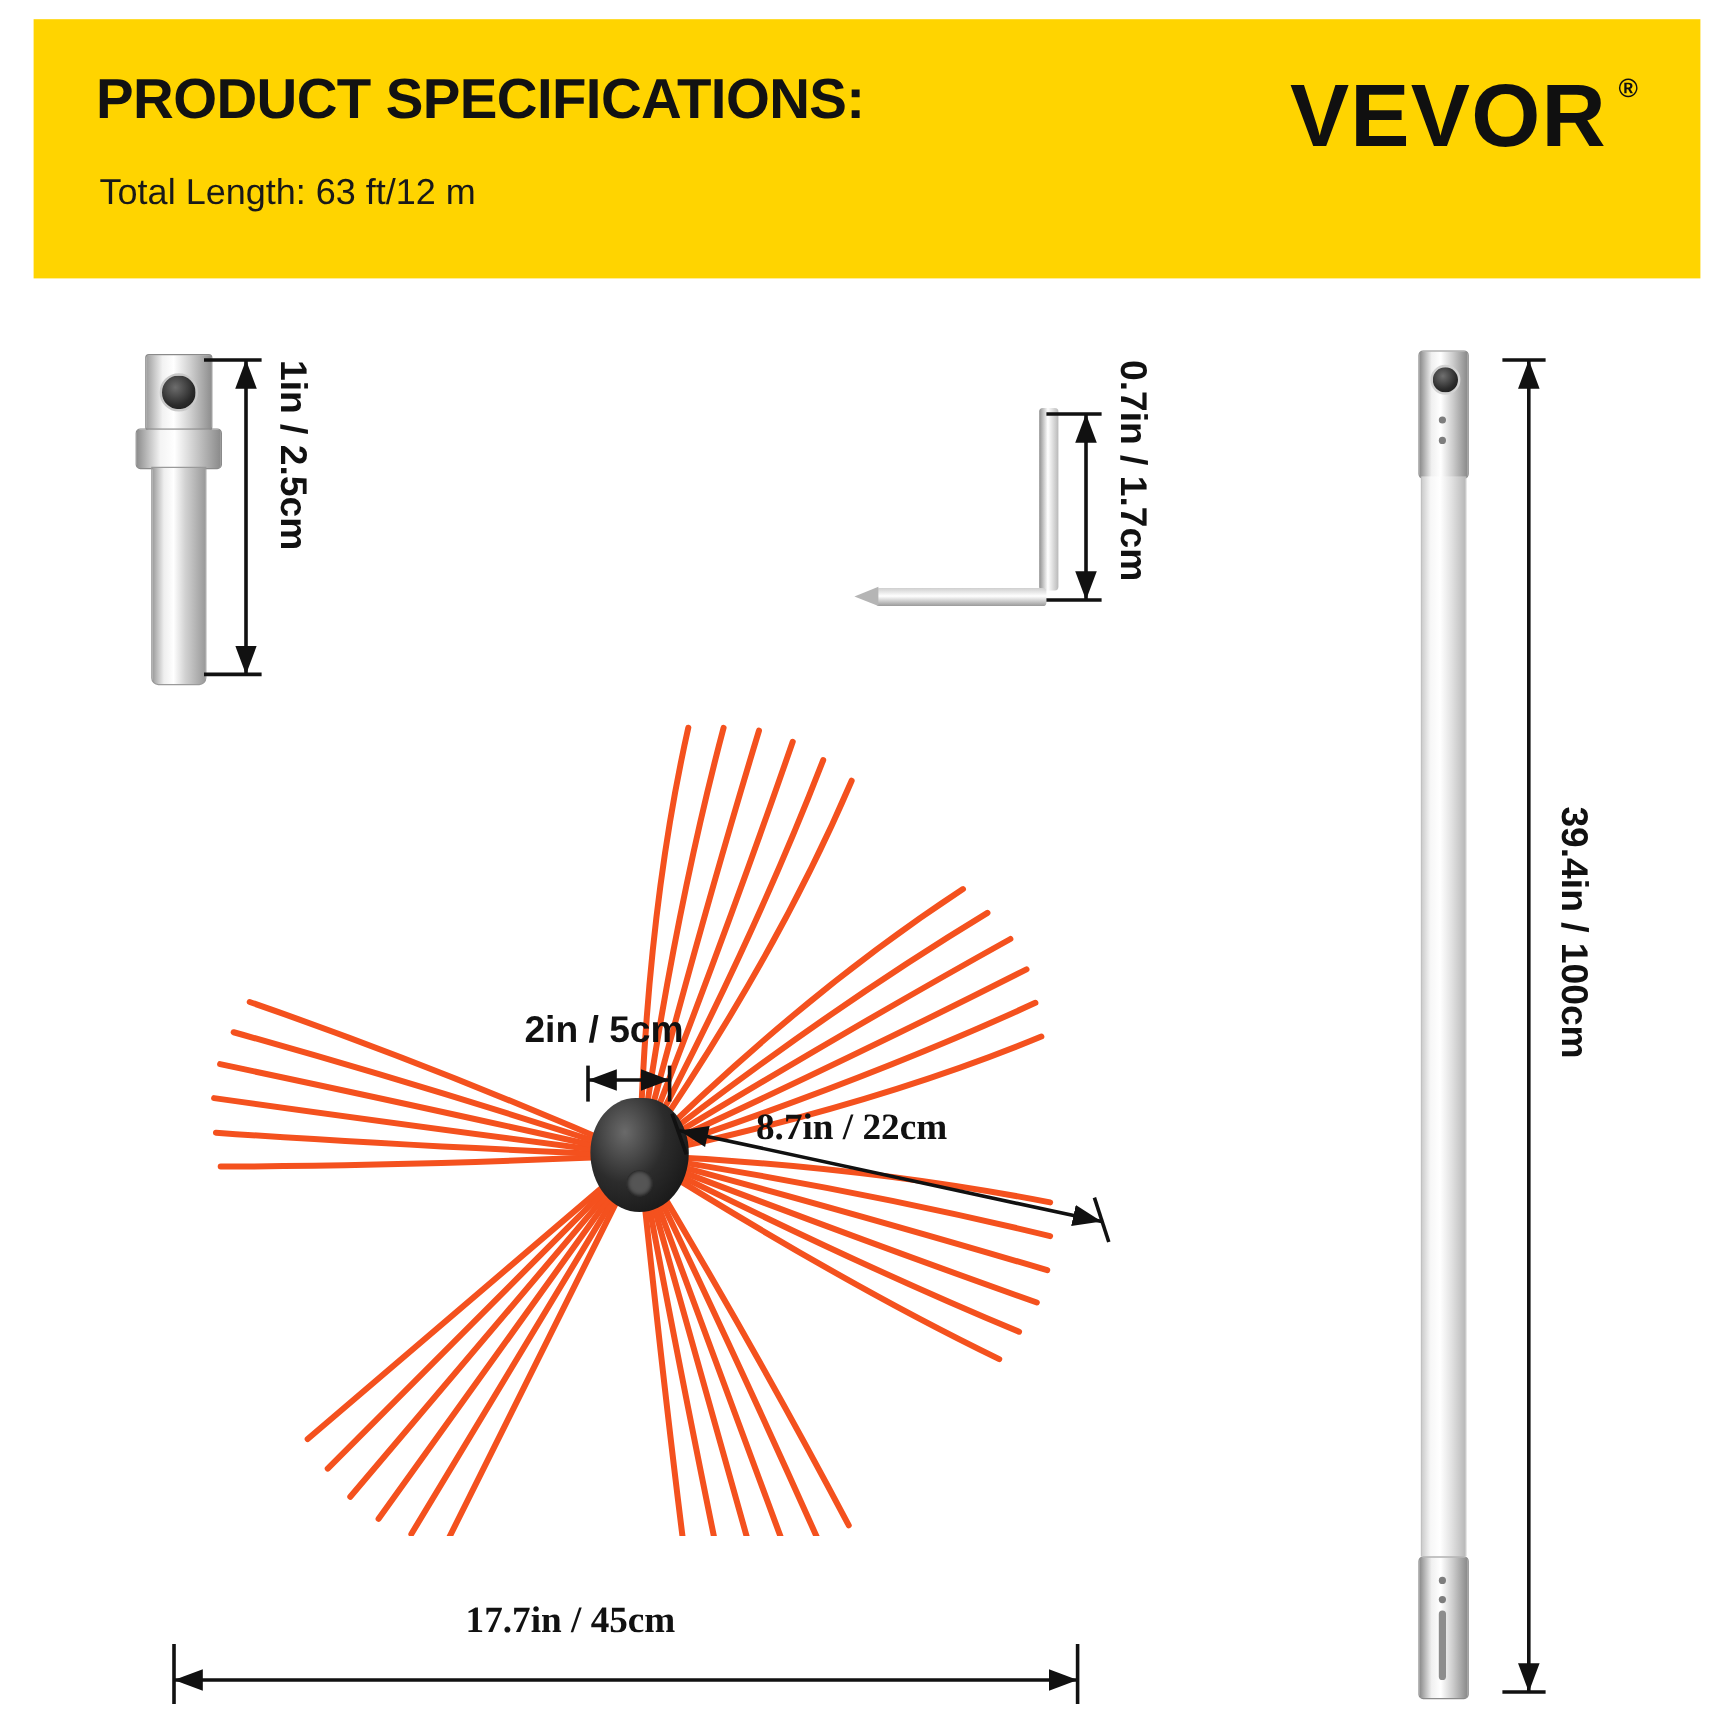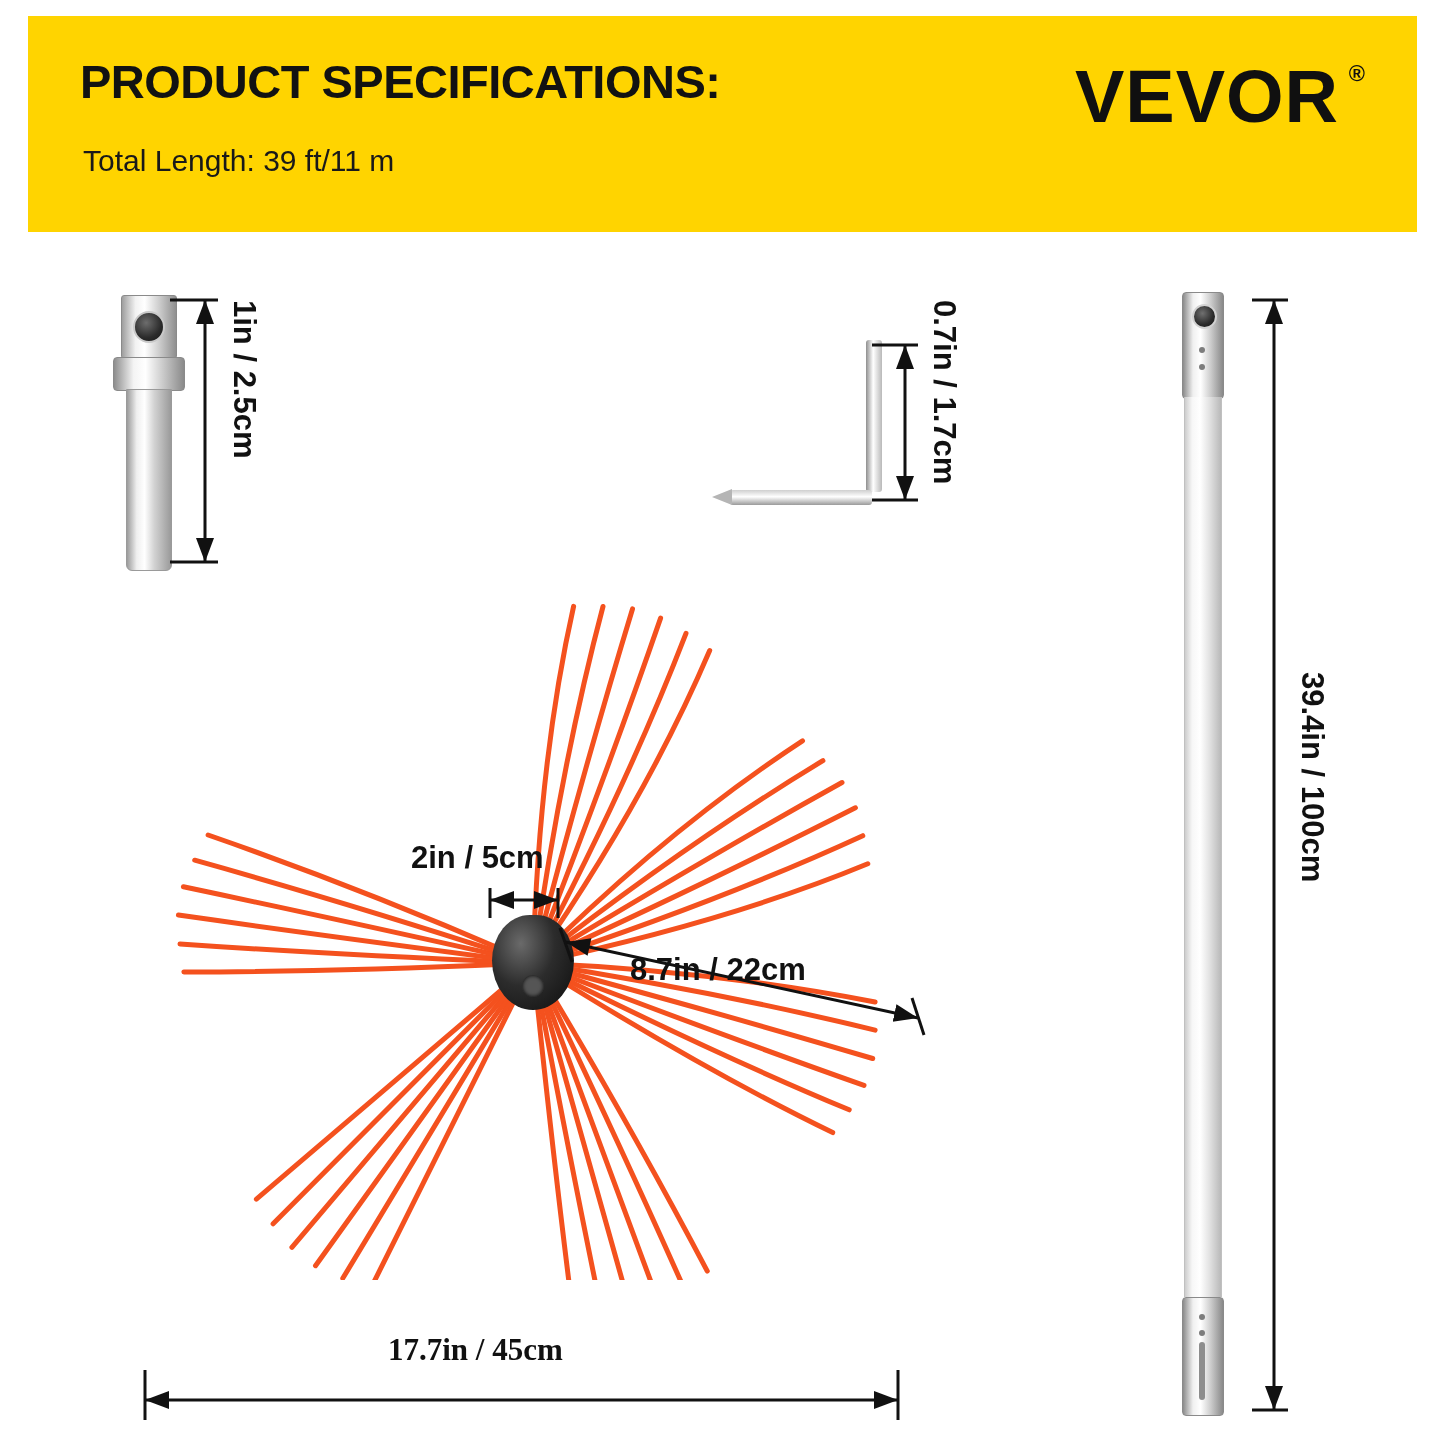--- a/index.html
+++ b/index.html
@@ -272,21 +272,21 @@
     box-shadow: inset 0 0 4px #000;
   }
 </style>
 </head>
 <body>
 
 <div id="page">
 
   <div class="banner">
     <div class="banner-title">PRODUCT SPECIFICATIONS:</div>
-    <div class="banner-line1">Total Length: 39 ft/11 m</div>
+    <div class="banner-line1">Total Length: 63 ft/12 m</div>
     <div class="brand">VEVOR</div>
     <div class="brand-reg">®</div>
   </div>
 
   <div class="adapter">
     <div class="adapter-head"></div>
     <div class="adapter-hole"></div>
     <div class="adapter-collar"></div>
     <div class="adapter-shaft"></div>
   </div>
@@ -388,19 +388,19 @@
     <line x1="145" y1="1370" x2="145" y2="1420" stroke="#111" stroke-width="3"></line>
     <line x1="898" y1="1370" x2="898" y2="1420" stroke="#111" stroke-width="3"></line>
   </svg>
 
   <div class="dim vert" style="left:262px; top:300px; transform: rotate(90deg);">1in / 2.5cm</div>
 
   <div class="dim vert" style="left:962px; top:300px; transform: rotate(90deg);">0.7in / 1.7cm</div>
 
   <div class="dim vert" style="left:1330px; top:672px; transform: rotate(90deg);">39.4in / 100cm</div>
 
-  <div class="dim" style="left:411px; top:840px;text-align:right;">2in / 5cm</div>
-
-  <div class="dim" style="left:630px; top:952px;">8.7in / 22cm</div>
+  <div class="dim" style="left:437px; top:840px;text-align:right;">2in / 5cm</div>
+
+  <div class="dim" style="left:630px; top:921px;font-family:Liberation Serif, serif;">8.7in / 22cm</div>
 
   <div class="dim" style="left:388px; top:1332px;font-family:Liberation Serif, serif;">17.7in / 45cm</div>
 
 </div>
 
 </body></html>

